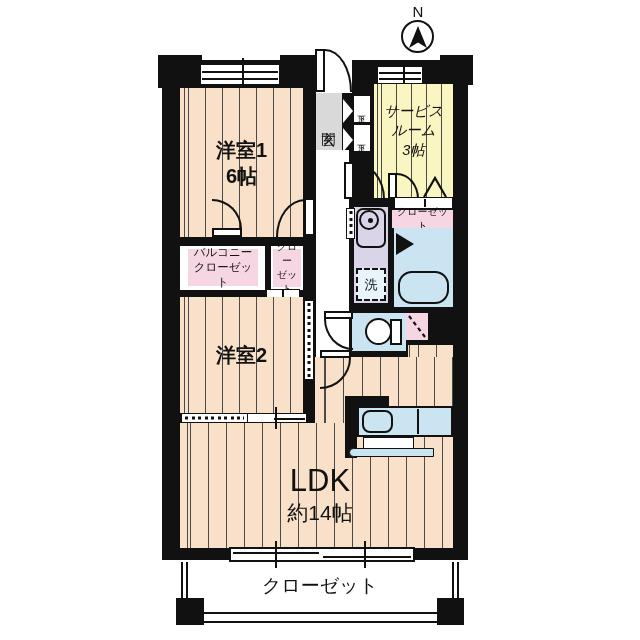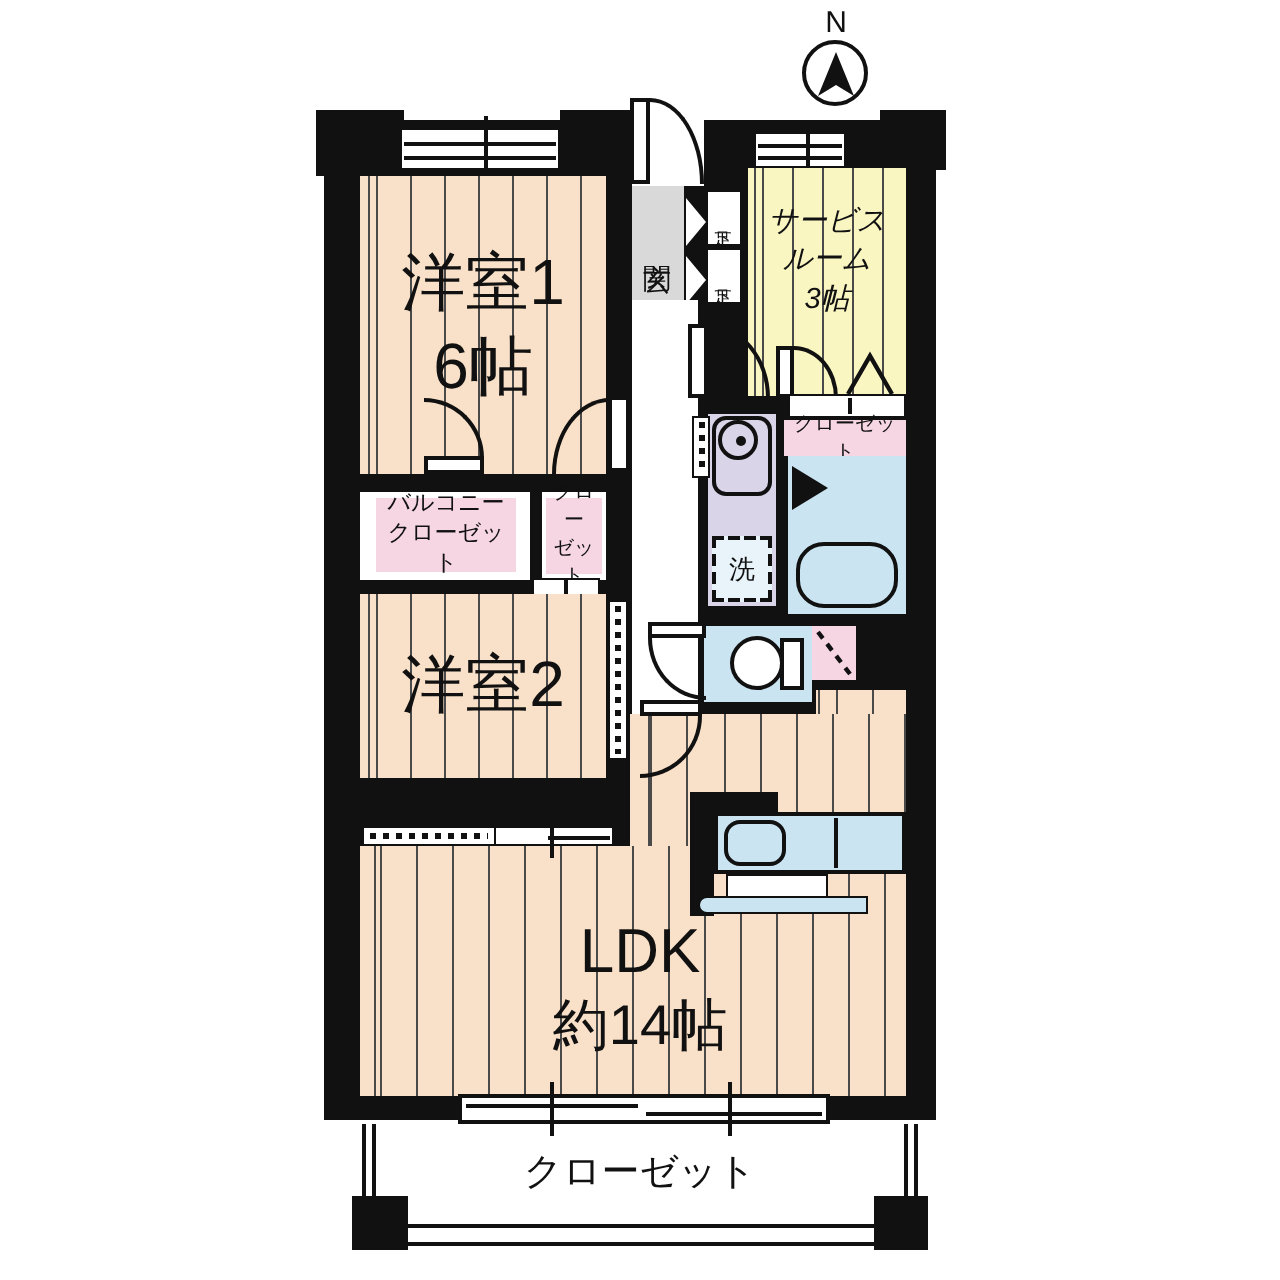--- a/index.html
+++ b/index.html
@@ -24,21 +24,21 @@
   .arc-bl{border-bottom-width:2.2px;border-left-width:2.2px;border-bottom-left-radius:100% 100%;}
   .arc-br{border-bottom-width:2.2px;border-right-width:2.2px;border-bottom-right-radius:100% 100%;}
   .vdots{position:absolute;left:50%;top:2px;bottom:2px;width:3px;transform:translateX(-50%);
          background:repeating-linear-gradient(180deg,#111 0 3px,transparent 3px 6.5px);}
   .hdots{position:absolute;top:50%;left:3px;right:3px;height:3px;transform:translateY(-50%);
          background:repeating-linear-gradient(90deg,#111 0 3px,transparent 3px 6.5px);}
   .hline{position:absolute;left:1px;right:1px;height:1.5px;background:#111;}
   .vline{position:absolute;top:1px;bottom:1px;width:2px;background:#111;}
   .lblcol{display:flex;flex-direction:column;align-items:center;justify-content:center;text-align:center;}
   .vtext{writing-mode:vertical-rl;text-orientation:upright;letter-spacing:1px;}
-  .roomname{font-size:32px;line-height:1.3;white-space:nowrap;}
+  .roomname{font-size:20px;line-height:1.3;white-space:nowrap;font-weight:bold;}
   svg{position:absolute;left:0;top:0;pointer-events:none;}
 </style>
 </head>
 <body>
 
 <div id="canvas">
 
   <div class="abs lblcol" style="left:401px;top:2px;width:34px;height:18px;font-size:15px;">N</div>
   <div class="abs" style="left:401px;top:20px;width:33px;height:33px;border:2.5px solid #111;border-radius:50%;background:#fff;"></div>
 
@@ -120,21 +120,21 @@
   <div class="leaf" style="left:324px;top:311px;width:29px;height:8px;"></div>
   <div class="arc arc-bl" style="left:324px;top:319px;width:29px;height:31px;"></div>
   <div class="abs pink" style="left:406px;top:313px;width:22px;height:27px;"></div>
 
   <div class="abs stripes-p2" style="left:408px;top:345px;width:45px;height:12px;"></div>
   <div class="abs stripes-p2" style="left:352px;top:357px;width:101px;height:66px;"></div>
   <div class="abs stripes-p2" style="left:315px;top:357px;width:37px;height:66px;"></div>
   <div class="abs stripes-p2" style="left:180px;top:423px;width:273px;height:125px;"></div>
   <div class="abs lblcol" style="left:245px;top:452px;width:150px;height:85px;">
     <div style="font-size:31px;">LDK</div>
-    <div style="font-size:28px;">約14帖</div>
+    <div style="font-size:21px;">約14帖</div>
   </div>
 
   <div class="leaf" style="left:320px;top:350px;width:31px;height:8px;"></div>
   <div class="arc arc-br" style="left:320px;top:358px;width:31px;height:31px;"></div>
 
   <div class="abs wall" style="left:345px;top:396px;width:44px;height:12px;"></div>
   <div class="abs wall" style="left:345px;top:396px;width:12px;height:62px;"></div>
   <div class="abs blue bordered" style="left:357px;top:406px;width:96px;height:31px;">
     <div class="vline" style="left:58px;"></div>
   </div>
@@ -153,21 +153,21 @@
     <div>クローゼット</div>
   </div>
   <div class="abs white" style="left:271px;top:246px;width:32px;height:44px;"></div>
   <div class="abs pink lblcol" style="left:273px;top:249px;width:28px;height:38px;font-size:10px;line-height:1.4;">
     <div>クロー</div>
     <div>ゼット</div>
   </div>
   <div class="abs white bordered15" style="left:266px;top:289px;width:17px;height:9px;"></div>
   <div class="abs white bordered15" style="left:283px;top:289px;width:17px;height:9px;"></div>
 
-  <div class="abs stripes-p lblcol" style="left:180px;top:297px;width:123px;height:92px;">
+  <div class="abs stripes-p lblcol" style="left:180px;top:297px;width:123px;height:116px;">
     <div class="roomname">洋室2</div>
   </div>
 
   <div class="abs white bordered15" style="left:304px;top:300px;width:10px;height:80px;">
       <div class="vdots"></div>
     </div>
 
   <div class="abs white" style="left:182px;top:413px;width:65px;height:10px;border-top:1.5px solid #111;border-bottom:1.5px solid #111;">
       <div class="hdots"></div>
     </div>

